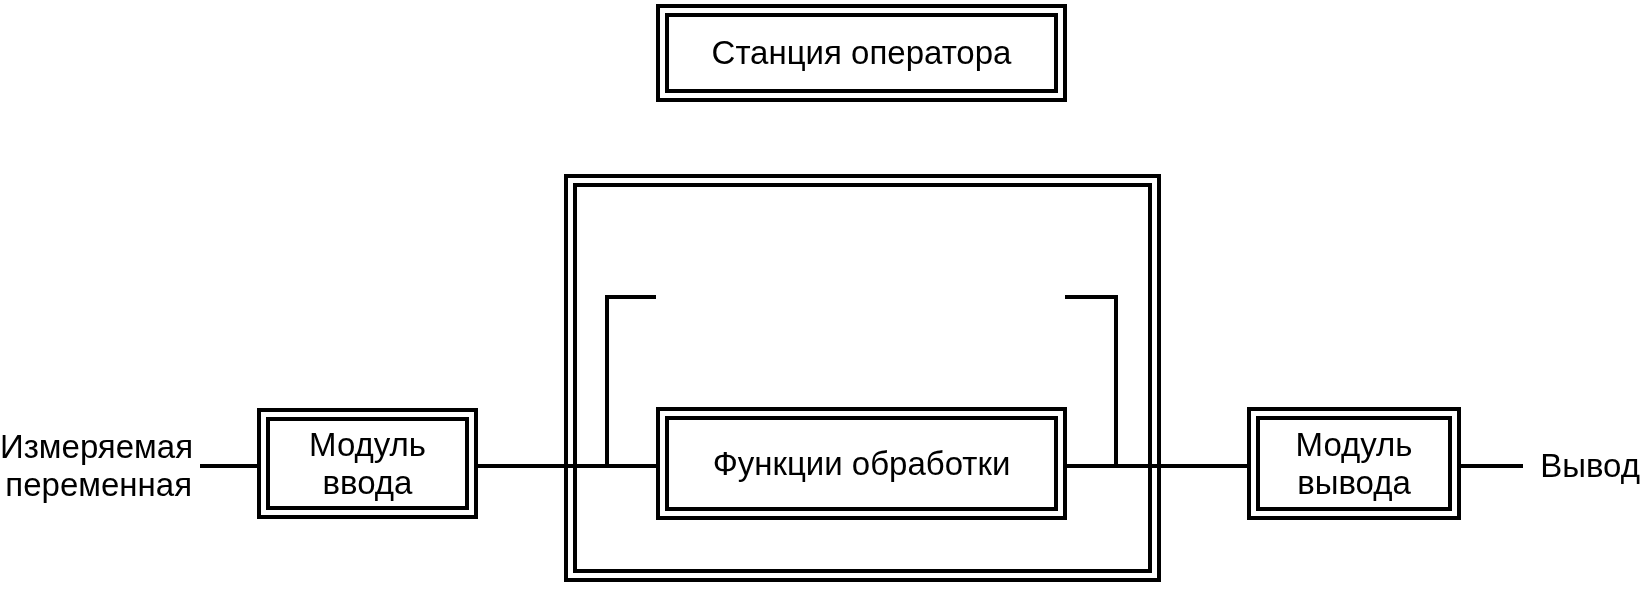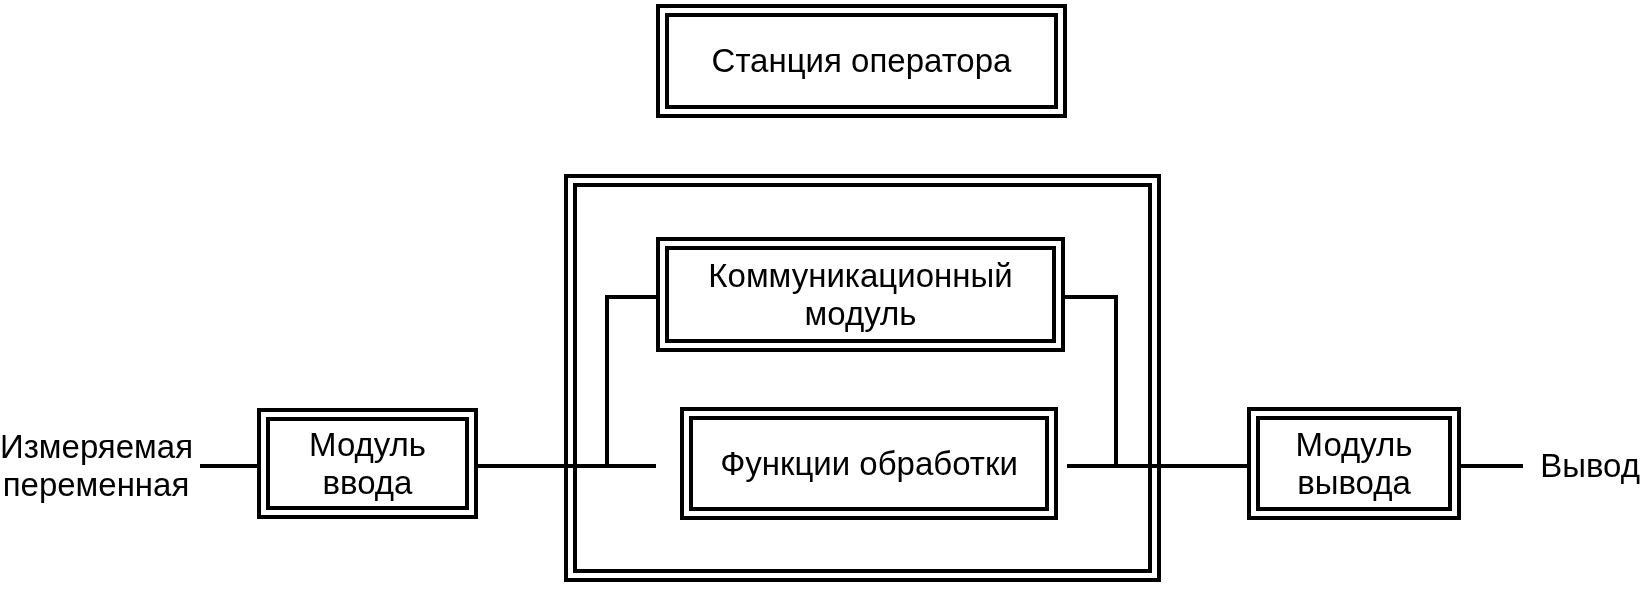--- a/index.html
+++ b/index.html
@@ -62,41 +62,37 @@
   }
   .vline {
     position: absolute;
     width: 4px;
     background: #000000;
   }
   .free-label {
     position: absolute;
     font-size: 33px;
     line-height: 38px;
-    text-align: center;
+    text-align: right;
     white-space: pre-line;
   }
 </style>
 </head>
 <body>
 
 <div id="canvas">
 
-  <div class="dbox" style="left:656px; top:4px; width:411px; height:114px;">
+  <div class="dbox" style="left:656px; top:4px; width:411px; height:98px;">
     <div class="label">Станция оператора</div>
   </div>
 
   <div class="frame" style="left:564px; top:174px; width:597px; height:408px;"></div>
 
-  <div class="dbox" style="left:656px; top:237px; width:409px; height:115px;">
-    <div class="label">Коммуникационный
-модуль</div>
-  </div>
 
-  <div class="dbox" style="left:680px; top:407px; width:378px; height:113px;">
+  <div class="dbox" style="left:656px; top:407px; width:411px; height:113px;">
     <div class="label">Функции обработки</div>
   </div>
 
   <div class="dbox" style="left:257px; top:408px; width:221px; height:111px;">
     <div class="label">Модуль
 ввода</div>
   </div>
 
   <div class="dbox" style="left:1247px; top:407px; width:214px; height:113px;">
     <div class="label">Модуль

